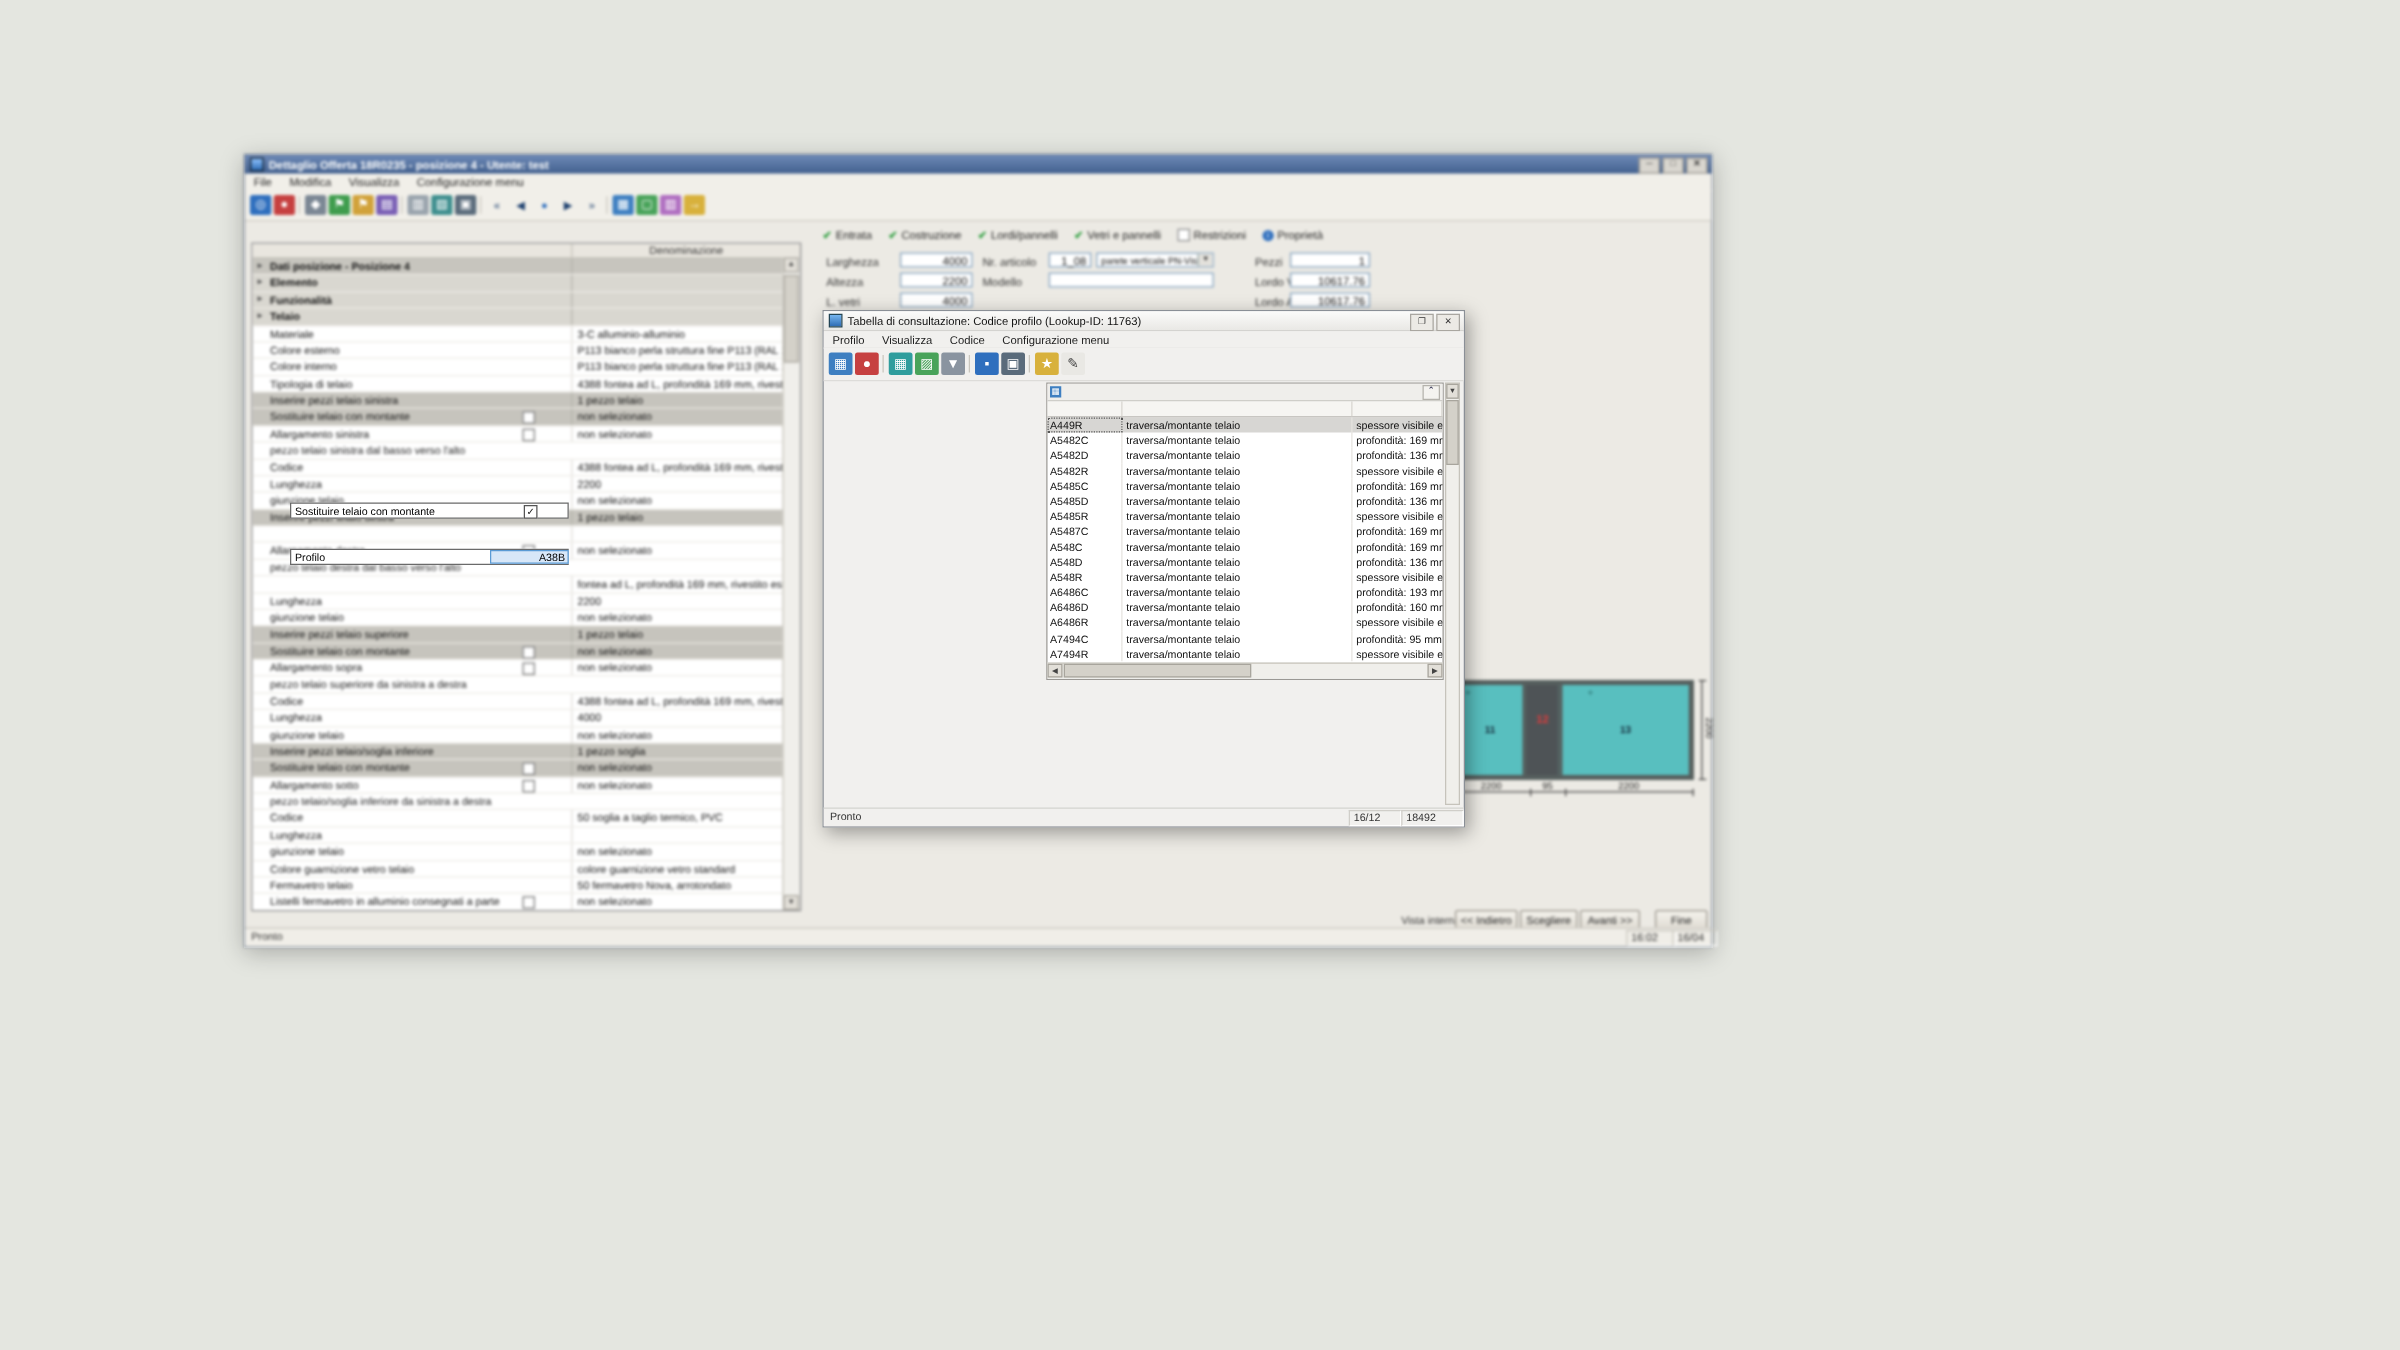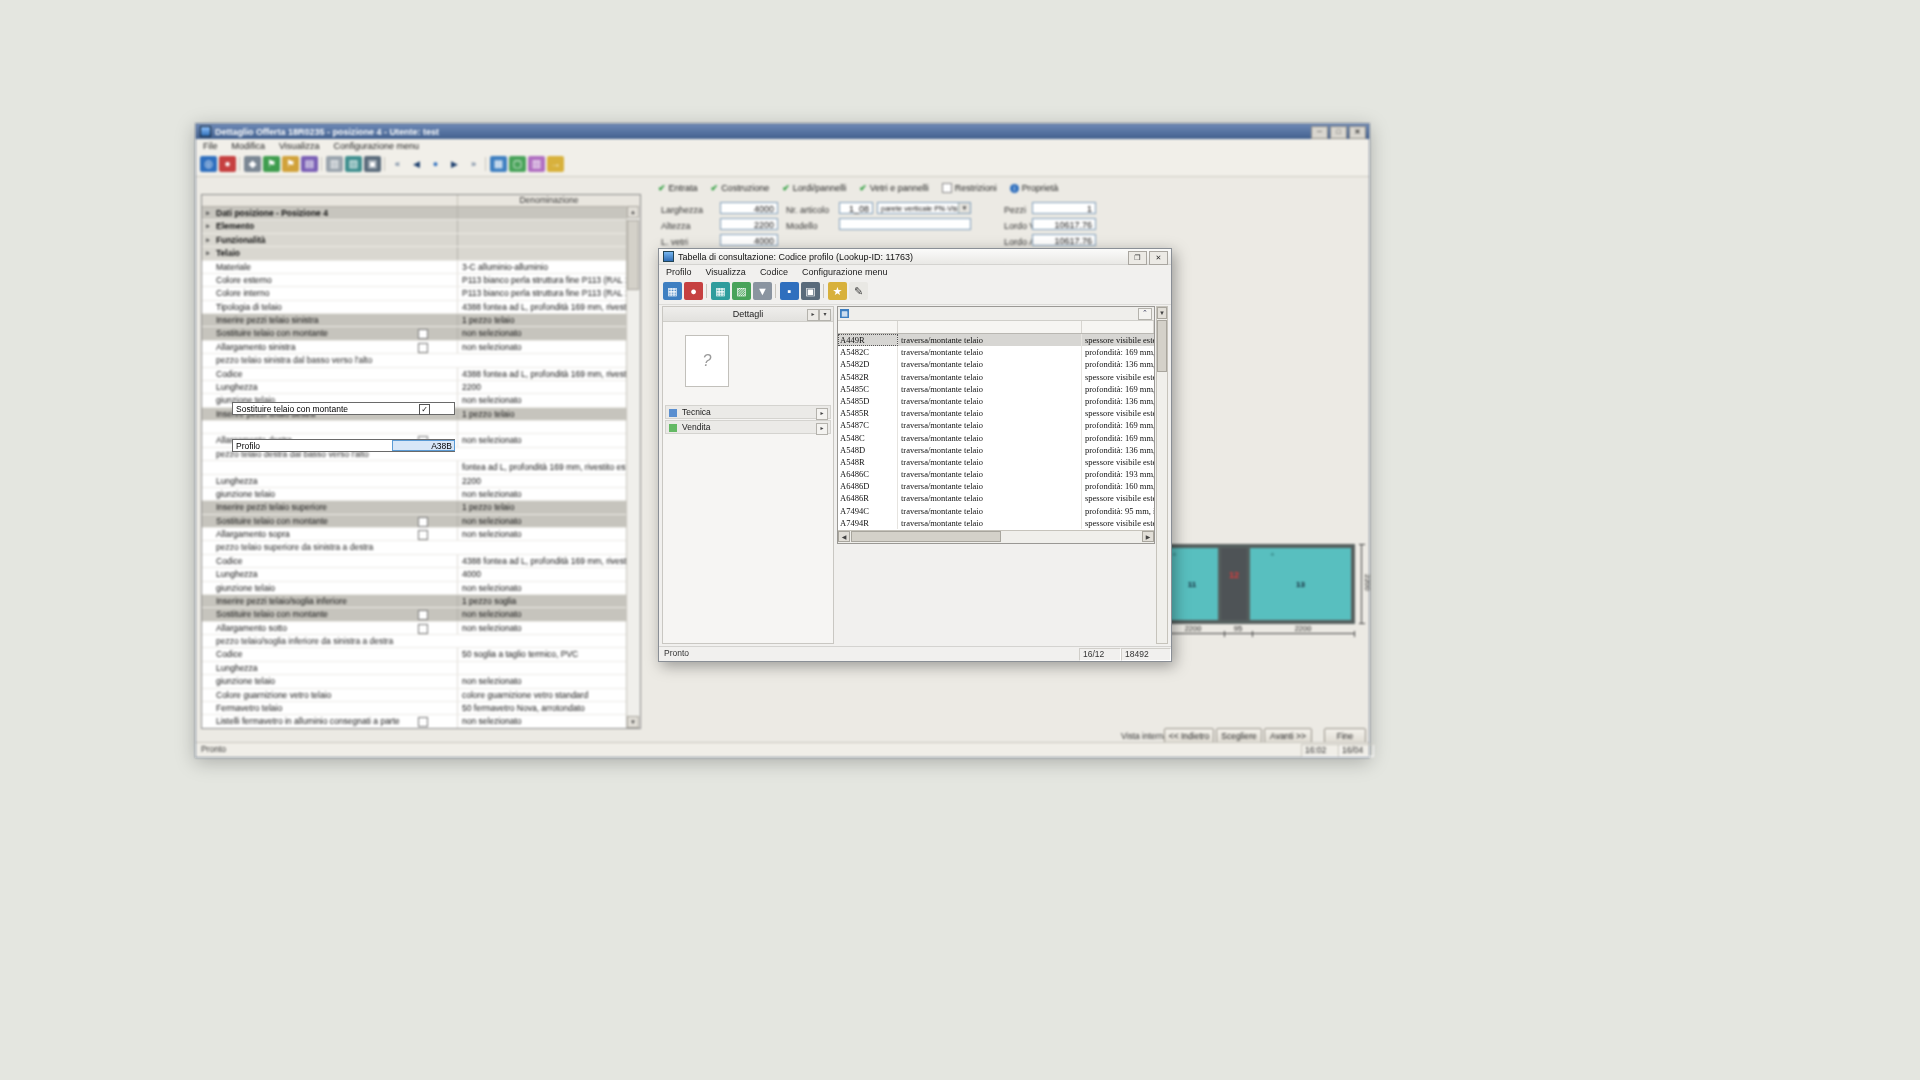--- a/index.html
+++ b/index.html
@@ -124,21 +124,21 @@
   .detail-item .mini{position:absolute;right:2px;top:1.5px;width:10px;height:10px;border:1px solid #b4b2ac;background:#f4f3f0;
     font-size:6px;line-height:9px;text-align:center;color:#444;}
   
   #lk-table{position:absolute;left:178px;top:57px;width:318px;height:238px;background:#fff;border:1px solid #9a9894;box-sizing:border-box;}
   #lk-micro{height:13px;background:#efeeeb;border-bottom:1px solid #cfcec9;position:relative;}
   #lk-micro .ic{position:absolute;left:2px;top:2px;width:9px;height:9px;background:#3e7fc1;color:#fff;font-size:7px;line-height:9px;text-align:center;}
   #lk-micro .collapse{position:absolute;right:2px;top:1px;width:12px;height:10px;border:1px solid #b4b2ac;background:#f4f3f0;
     font-size:7px;line-height:8px;text-align:center;color:#335;}
   .lk-headrow{display:flex;height:12px;background:#f6f5f2;border-bottom:1px solid #b9b7b2;font-size:8px;}
   .lk-headrow .hc{border-right:1px solid #d7d5d0;box-sizing:border-box;height:12px;}
-  .lk-row{display:flex;height:12.2px;line-height:12.2px;font-size:8.5px;color:#111;white-space:nowrap;font-family:Liberation Serif, serif;}
+  .lk-row{display:flex;height:12.2px;line-height:12.2px;font-size:8.5px;color:#111;white-space:nowrap;}
   .lk-row.sel{background:#d7d6d3;}
   .lk-row.sel .c0{outline:1px dotted #555;outline-offset:-1px;}
   .lk-row .c0{width:60px;flex:none;padding-left:2px;border-right:1px solid #e6e4e0;overflow:hidden;box-sizing:border-box;}
   .lk-row .c1{width:184px;flex:none;padding-left:3px;border-right:1px solid #e6e4e0;overflow:hidden;box-sizing:border-box;}
   .lk-row .c2{flex:1;padding-left:3px;overflow:hidden;}
   #lk-hscroll{position:absolute;left:0;right:0;bottom:0;height:12px;background:#f0efeb;border-top:1px solid #c6c3bb;}
   #lk-hscroll .ar{position:absolute;top:0;width:12px;height:11px;background:#e2dfd8;border:1px solid #a8a59d;
     font-size:6px;line-height:10px;text-align:center;color:#444;box-sizing:border-box;}
   #lk-hscroll .thumb{position:absolute;left:13px;top:0;width:150px;height:11px;background:#d4d1c9;border:1px solid #a8a59d;box-sizing:border-box;}
   #dlg-vscroll{position:absolute;left:497px;top:57px;width:12px;height:338px;background:#f0efeb;border:1px solid #c6c3bb;box-sizing:border-box;}
@@ -538,32 +538,20 @@
       <span class="tbicon" style="background: rgb(73, 163, 90);">▨</span>
       <span class="tbicon" style="background: rgb(138, 148, 160);">▼</span>
       <span class="tbsep"></span>
       <span class="tbicon" style="background: rgb(47, 111, 190);">▪</span>
       <span class="tbicon" style="background: rgb(90, 107, 123);">▣</span>
       <span class="tbsep"></span>
       <span class="tbicon" style="background: rgb(216, 177, 60);">★</span>
       <span class="tbicon" style="background: rgb(233, 232, 228); color: rgb(68, 68, 68);">✎</span>
     </div>
 
-  <div id="details">
-    <div class="dhead">
-      <span>Dettagli</span>
-      <span class="mini" style="right:14px">▸</span>
-      <span class="mini" style="right:2px">▾</span>
-    </div>
-    <div class="imgbox">?</div>
-    <div id="detail-items">
-        <div class="detail-item" style="top: 98px;"><span class="ic" style="background: rgb(90, 143, 208);"></span><span class="dlab">Tecnica</span><span class="mini">▸</span></div>
-        <div class="detail-item" style="top: 113px;"><span class="ic" style="background: rgb(100, 185, 100);"></span><span class="dlab">Vendita</span><span class="mini">▸</span></div>
-      </div>
-  </div>
 
   <div id="lk-table">
     <div id="lk-micro">
       <span class="ic">▦</span>
       <span class="collapse">⌃</span>
     </div>
     <div class="lk-headrow">
       <span class="hc" style="width:60px"></span>
       <span class="hc" style="width:184px"></span>
       <span class="hc" style="flex:1"></span>

